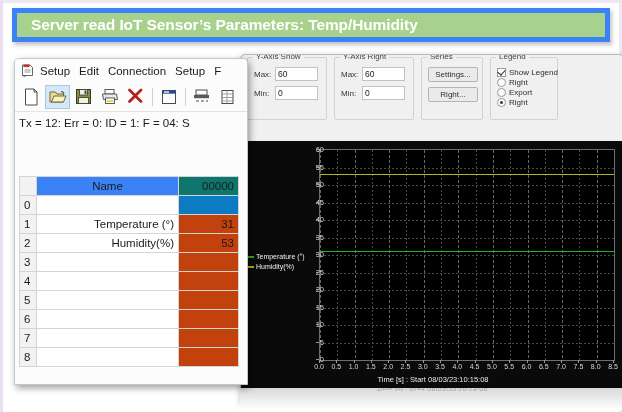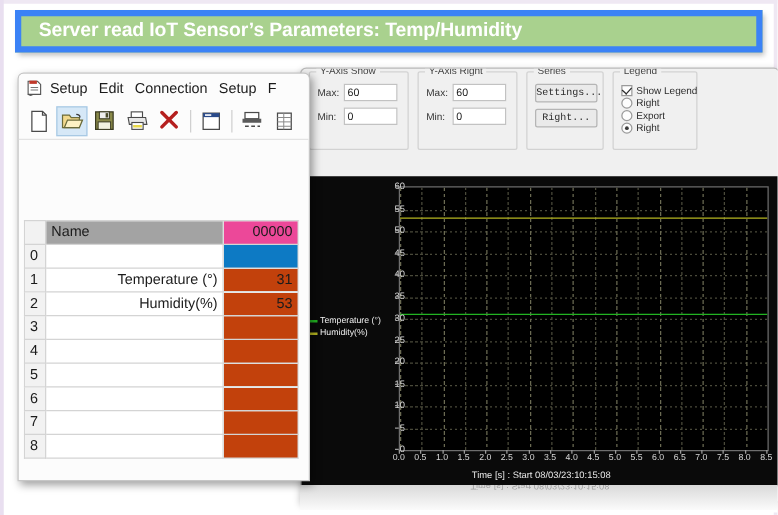--- a/index.html
+++ b/index.html
@@ -92,21 +92,21 @@
     content:""; position:absolute; left:1px; top:-1px;
     width:4px; height:6px; border:solid #2b2b2b;
     border-width:0 1.4px 1.4px 0; transform:rotate(42deg);
   }
   .ctl-lbl { font-size:8px; color:#2d2d2d; white-space:nowrap; }
 
   .btn {
     display:block; width:50px; height:15px; margin:0 auto 5px auto;
     background:#eaeaea; border:1px solid #b5b5b5; border-radius:2px;
     font-size:8px; color:#2d2d2d; text-align:center; line-height:13px;
-    font-family:Liberation Mono, monospace;
+    font-family:Liberation Sans, sans-serif;
   }
 
   
   #chart-area {
     position:absolute; left:0; top:86px; width:384px; height:248px;
     background:#0a0a0a;
   }
   #plot {
     position:absolute; left:78px; top:8px; width:296px; height:212px;
     background:#000000; border:1px solid #6e6e6e;
@@ -189,22 +189,22 @@
 
   
   #mb-table { position:absolute; left:4px; top:117px; right:8px; bottom:0; overflow:hidden; }
   table.grid { border-collapse:collapse; width:100%; table-layout:fixed; }
   table.grid td, table.grid th {
     border:1px solid #d4d4d4; height:19px; padding:0 4px;
     font-size:11.5px; color:#1b1b1b; font-weight:normal;
     overflow:hidden; white-space:nowrap;
   }
   th.h-idx { width:17px; background:#f2f2f2; border-color:#cfcfcf; }
-  th.h-name { text-align:left; background:#a3a3a3; border-color:#cfcfcf; }
-  th.h-val { width:60px; text-align:right; background:#ec4899; border-color:#cfcfcf; }
+  th.h-name { text-align:center; background:#3b82f6; border-color:#cfcfcf; }
+  th.h-val { width:60px; text-align:right; background:#0f766e; border-color:#cfcfcf; }
   td.c-idx { background:#f2f2f2; text-align:left; font-size:11px; color:#333; border-color:#cfcfcf; }
   td.c-name { text-align:right; background:#ffffff; }
   td.c-val { text-align:right; background:#c2410c; }
   td.c-val.selected { background:#0d7ac4; color:#0d7ac4; }
 </style>
 </head>
 <body>
 
 <div id="slide-bg"></div>
 <div id="slide-border-t"></div>
@@ -460,20 +460,21 @@
       </svg>
     </div>
     <div class="tb-btn">
       <svg width="15" height="16" viewBox="0 0 15 16">
         <rect x="2" y="1.5" width="11" height="13" fill="#ffffff" stroke="#4a4a4a" stroke-width="1"></rect>
         <path d="M2 5 H13 M2 8.5 H13 M2 12 H13 M7 1.5 V14.5" stroke="#8a8a8a" stroke-width="0.8"></path>
       </svg>
     </div>
   </div>
 
+  <div id="mb-status">Tx = 12: Err = 0: ID = 1: F = 04: S</div>
 
   <div id="mb-table">
     <table class="grid">
       <thead>
         <tr>
           <th class="h-idx"></th>
           <th class="h-name">Name</th>
           <th class="h-val">00000</th>
         </tr>
       </thead>

